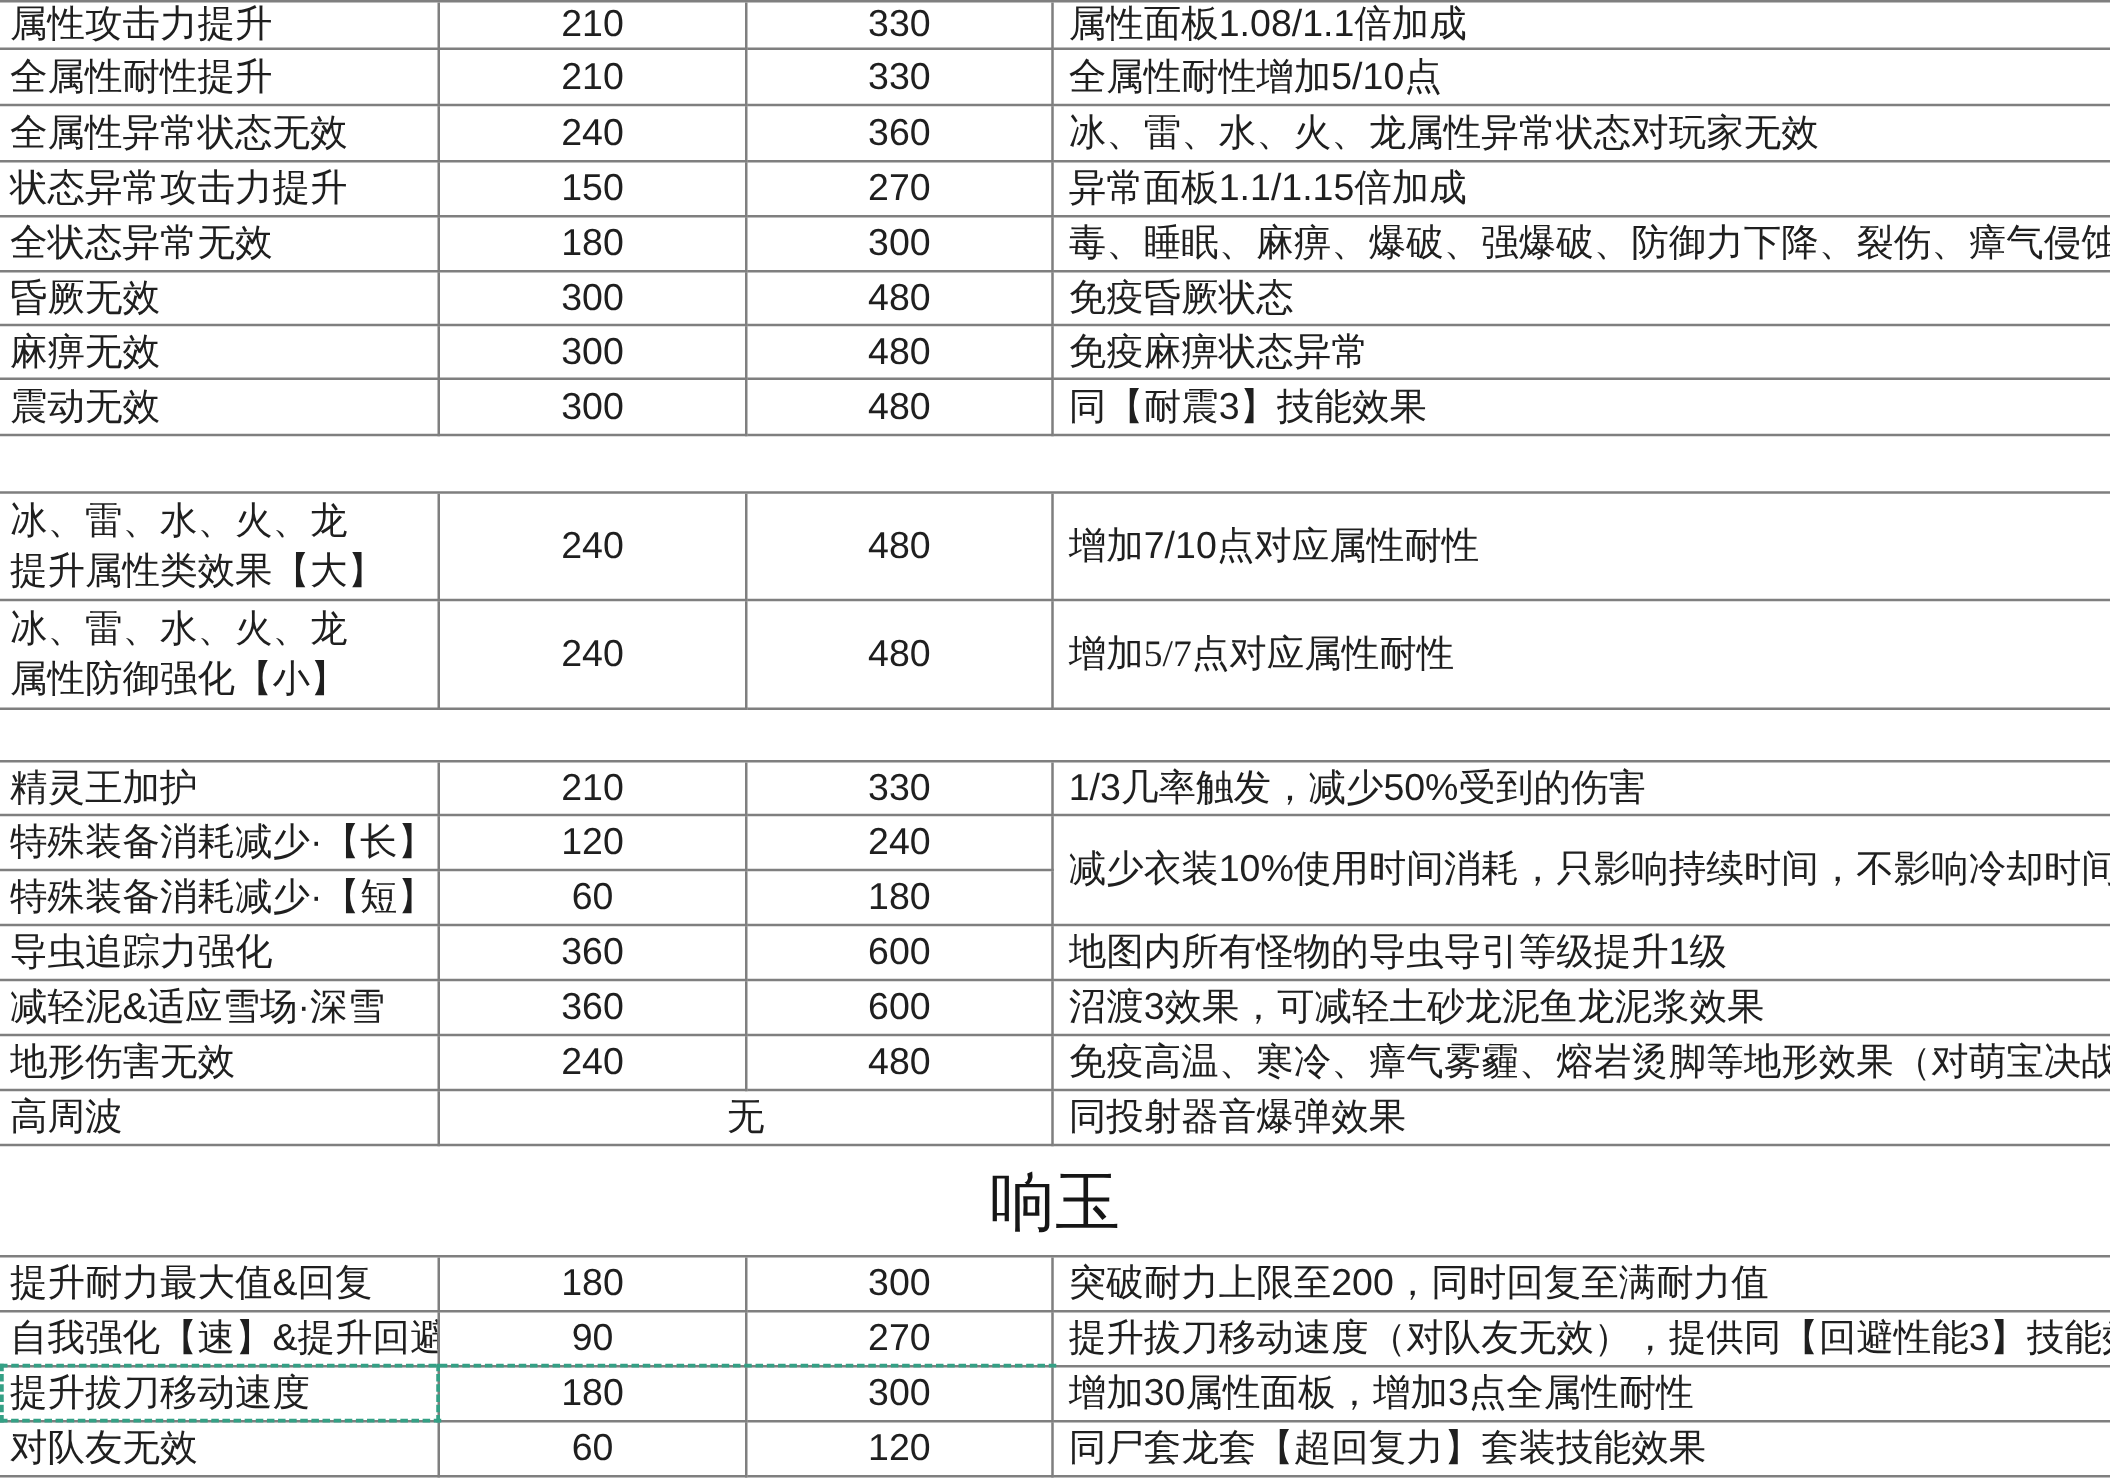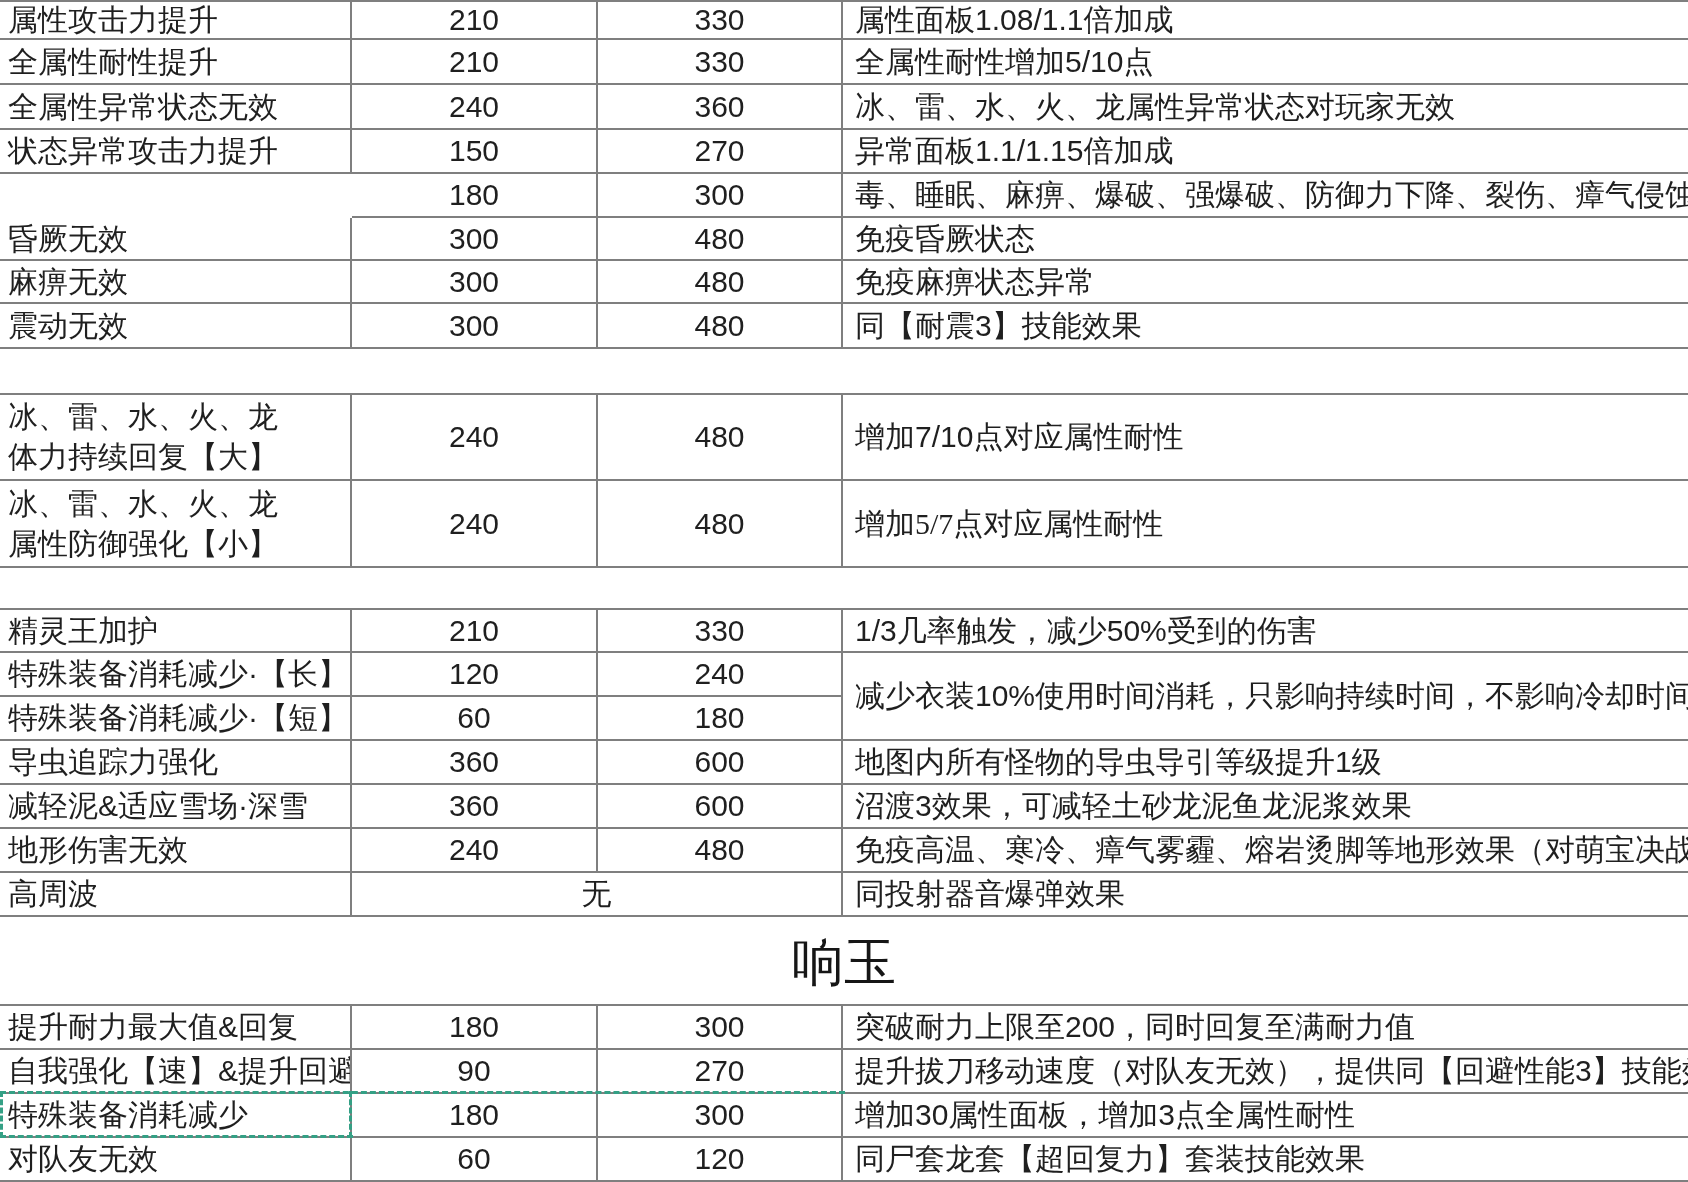--- a/index.html
+++ b/index.html
@@ -53,41 +53,42 @@
     <div class="cell num" style="grid-area: 2 / 3 / auto / 4;">330</div>
     <div class="cell desc lastcol" style="grid-area: 2 / 4 / auto / 5;">全属性耐性增加5/10点</div>
     <div class="cell name" style="grid-area: 3 / 1 / auto / 2; text-align: center;">全属性异常状态无效</div>
     <div class="cell num" style="grid-area: 3 / 2 / auto / 3;">240</div>
     <div class="cell num" style="grid-area: 3 / 3 / auto / 4;">360</div>
     <div class="cell desc lastcol" style="grid-area: 3 / 4 / auto / 5;">冰、雷、水、火、龙属性异常状态对玩家无效</div>
     <div class="cell name" style="grid-area: 4 / 1 / auto / 2;">状态异常攻击力提升</div>
     <div class="cell num" style="grid-area: 4 / 2 / auto / 3;">150</div>
     <div class="cell num" style="grid-area: 4 / 3 / auto / 4;">270</div>
     <div class="cell desc lastcol" style="grid-area: 4 / 4 / auto / 5;">异常面板1.1/1.15倍加成</div>
+    <div class="cell name" style="grid-area: 5 / 1 / auto / 2;">全状态异常无效</div>
     <div class="cell num" style="grid-area: 5 / 2 / auto / 3;">180</div>
     <div class="cell num" style="grid-area: 5 / 3 / auto / 4;">300</div>
     <div class="cell desc lastcol" style="grid-area: 5 / 4 / auto / 5;">毒、睡眠、麻痹、爆破、强爆破、防御力下降、裂伤、瘴气侵蚀状态等状态异常</div>
     <div class="cell name" style="grid-area: 6 / 1 / auto / 2;">昏厥无效</div>
     <div class="cell num" style="grid-area: 6 / 2 / auto / 3;">300</div>
     <div class="cell num" style="grid-area: 6 / 3 / auto / 4;">480</div>
     <div class="cell name" style="grid-area: 7 / 1 / auto / 2;">麻痹无效</div>
     <div class="cell desc lastcol" style="grid-area: 6 / 4 / auto / 5;">免疫昏厥状态</div>
     <div class="cell num" style="grid-area: 7 / 2 / auto / 3;">300</div>
     <div class="cell num" style="grid-area: 7 / 3 / auto / 4;">480</div>
     <div class="cell desc lastcol" style="grid-area: 7 / 4 / auto / 5;">免疫麻痹状态异常</div>
     <div class="cell name" style="grid-area: 8 / 1 / auto / 2;">震动无效</div>
     <div class="cell num" style="grid-area: 8 / 2 / auto / 3;">300</div>
     <div class="cell num" style="grid-area: 8 / 3 / auto / 4;">480</div>
     <div class="cell desc lastcol" style="grid-area: 8 / 4 / auto / 5;">同【耐震3】技能效果</div>
   </div>
 <div class="tbl" id="tbl1" style="top: 393px; grid-template-rows: 86px 87px;">
     <div class="cell name" style="grid-area: 1 / 1 / auto / 2;">
       <div class="lines">
         <div>冰、雷、水、火、龙</div>
-        <div>体力持续回复【大】</div>
+        <div>提升属性类效果【大】</div>
       </div>
     </div>
     <div class="cell num" style="grid-area: 1 / 2 / auto / 3;">240</div>
     <div class="cell num" style="grid-area: 1 / 3 / auto / 4;">480</div>
     <div class="cell desc lastcol" style="grid-area: 1 / 4 / auto / 5;">增加7/10点对应属性耐性</div>
     <div class="cell name" style="grid-area: 2 / 1 / auto / 2;">
       <div class="lines">
         <div>冰、雷、水、火、龙</div>
         <div>属性防御强化【小】</div>
       </div>
@@ -127,21 +128,21 @@
 <div class="section-title">响玉</div>
 <div class="tbl" id="tbl3" style="top: 1004px; grid-template-rows: 44px 44px 44px 44px;">
     <div class="cell name" style="grid-area: 1 / 1 / auto / 2;">提升耐力最大值&amp;回复</div>
     <div class="cell num" style="grid-area: 1 / 2 / auto / 3;">180</div>
     <div class="cell num" style="grid-area: 1 / 3 / auto / 4;">300</div>
     <div class="cell desc lastcol" style="grid-area: 1 / 4 / auto / 5;">突破耐力上限至200，同时回复至满耐力值</div>
     <div class="cell name" style="grid-area: 2 / 1 / auto / 2;">自我强化【速】&amp;提升回避性能</div>
     <div class="cell num" style="grid-area: 2 / 2 / auto / 3;">90</div>
     <div class="cell num" style="grid-area: 2 / 3 / auto / 4;">270</div>
     <div class="cell desc lastcol" style="grid-area: 2 / 4 / auto / 5;">提升拔刀移动速度（对队友无效），提供同【回避性能3】技能效果（对队友有效</div>
-    <div class="cell name" style="grid-area: 3 / 1 / auto / 2;">特殊装备消耗减少</div>
+    <div class="cell name" style="grid-area: 3 / 1 / auto / 2;">提升拔刀移动速度</div>
     <div class="cell num" style="grid-area: 3 / 2 / auto / 3;">180</div>
     <div class="cell num" style="grid-area: 3 / 3 / auto / 4;">300</div>
     <div class="cell desc lastcol" style="grid-area: 3 / 4 / auto / 5;">增加30属性面板，增加3点全属性耐性</div>
     <div class="cell name" style="grid-area: 4 / 1 / auto / 2;">对队友无效</div>
     <div class="cell num" style="grid-area: 4 / 2 / auto / 3;">60</div>
     <div class="cell num" style="grid-area: 4 / 3 / auto / 4;">120</div>
     <div class="cell desc lastcol" style="grid-area: 4 / 4 / auto / 5;">同尸套龙套【超回复力】套装技能效果</div>
   </div>
 
 <div class="mq h" style="left:0;top:1091px;width:845px;"></div>

